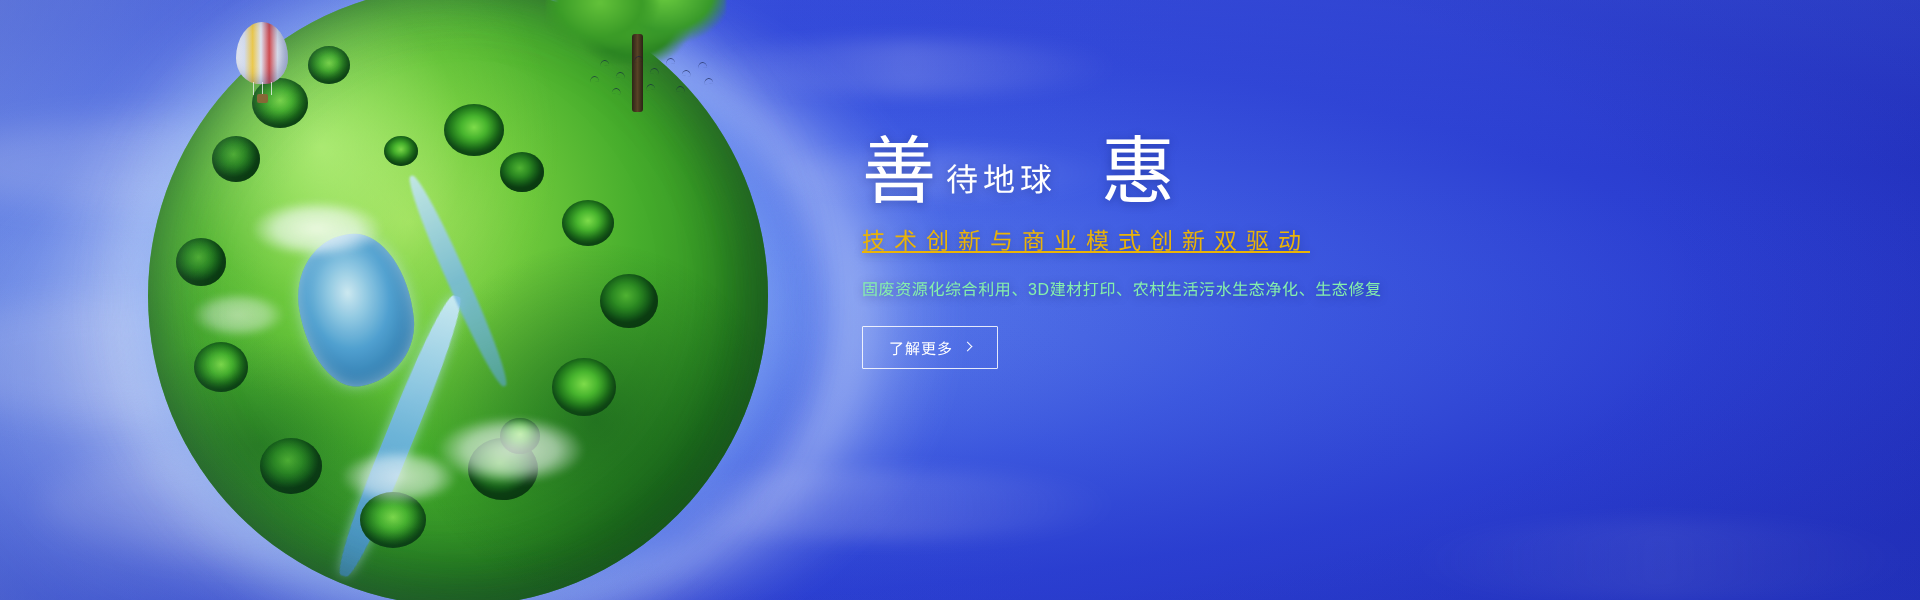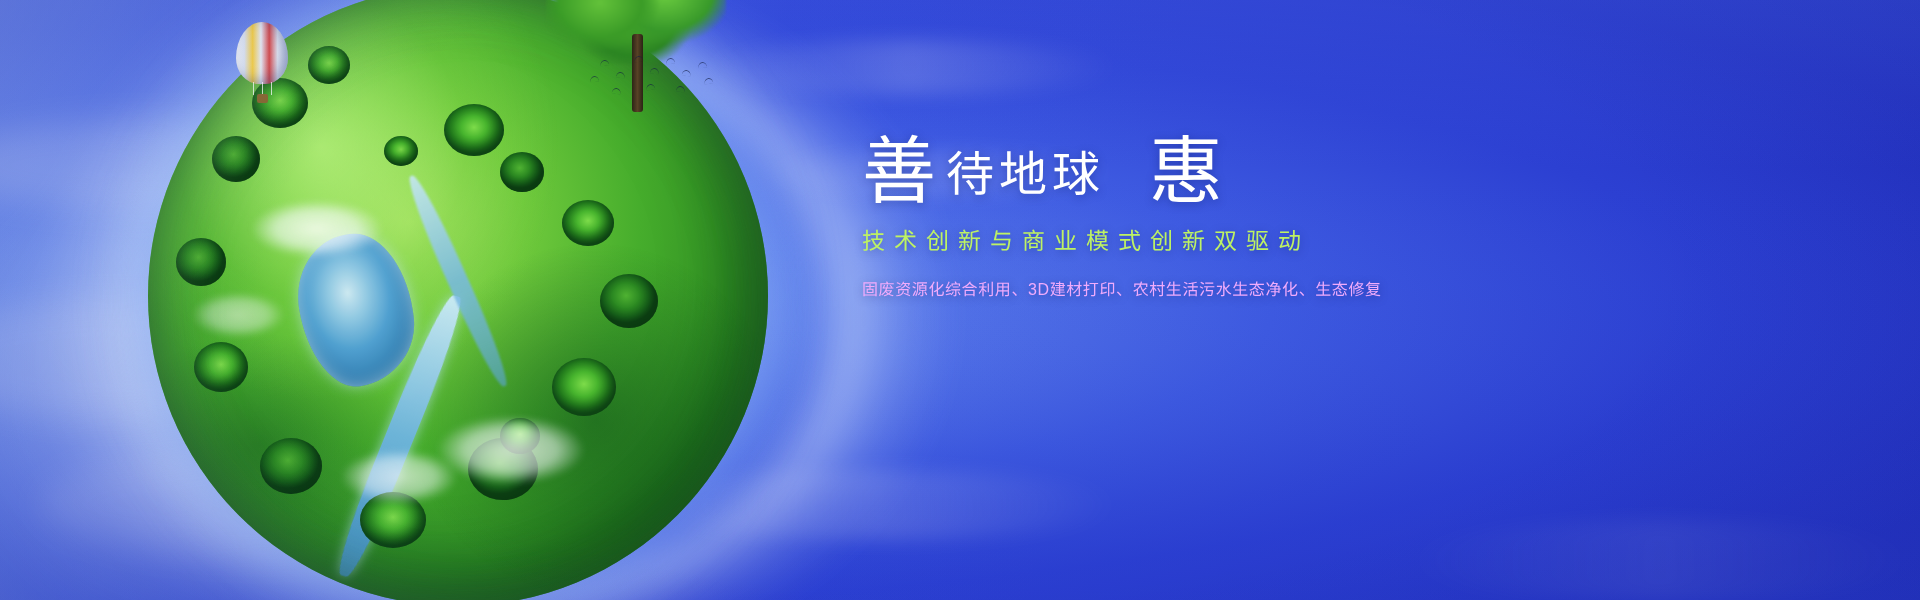--- a/index.html
+++ b/index.html
@@ -202,41 +202,42 @@
     font-family:"DejaVu Serif","Liberation Serif",serif;
     font-size:74px;
     font-weight:400;
     letter-spacing:0;
     line-height:1;
     position:relative;
     top:6px;
   }
   .hl-small{
     font-family:"DejaVu Serif","Liberation Serif",serif;
-    font-size:48px;
+    font-size:32px;
     font-weight:400;
     letter-spacing:5px;
     margin-left:10px;
     line-height:1;
   }
   .subtitle{
     margin:20px 0 0 0;
     font-size:23px;
     font-weight:400;
     letter-spacing:9px;
     white-space:nowrap;
-    color:#bef264;
+    color:#eab308;
+    text-decoration:underline;
   }
   .description{
     margin:20px 0 0 0;
     font-size:16px;
     font-weight:400;
     letter-spacing:.6px;
     white-space:nowrap;
-    color:#f0abfc;
+    color:#86efac;
   }
   .cta{
     display:inline-flex;
     align-items:center;
     justify-content:center;
     gap:9px;
     margin-top:26px;
     padding:10px 26px;
     min-width:112px;
     border:1px solid rgba(255,255,255,.85);
@@ -348,15 +349,19 @@
       </span>
       <span class="hl-group">
         <span class="hl-big">惠</span>
       </span>
     </div>
 
     <p class="subtitle">技术创新与商业模式创新双驱动</p>
 
     <p class="description">固废资源化综合利用、3D建材打印、农村生活污水生态净化、生态修复</p>
 
+    <button class="cta" type="button">
+      <span>了解更多</span>
+      <span class="chev"></span>
+    </button>
 
   </div>
 </div>
 
 </body></html>

